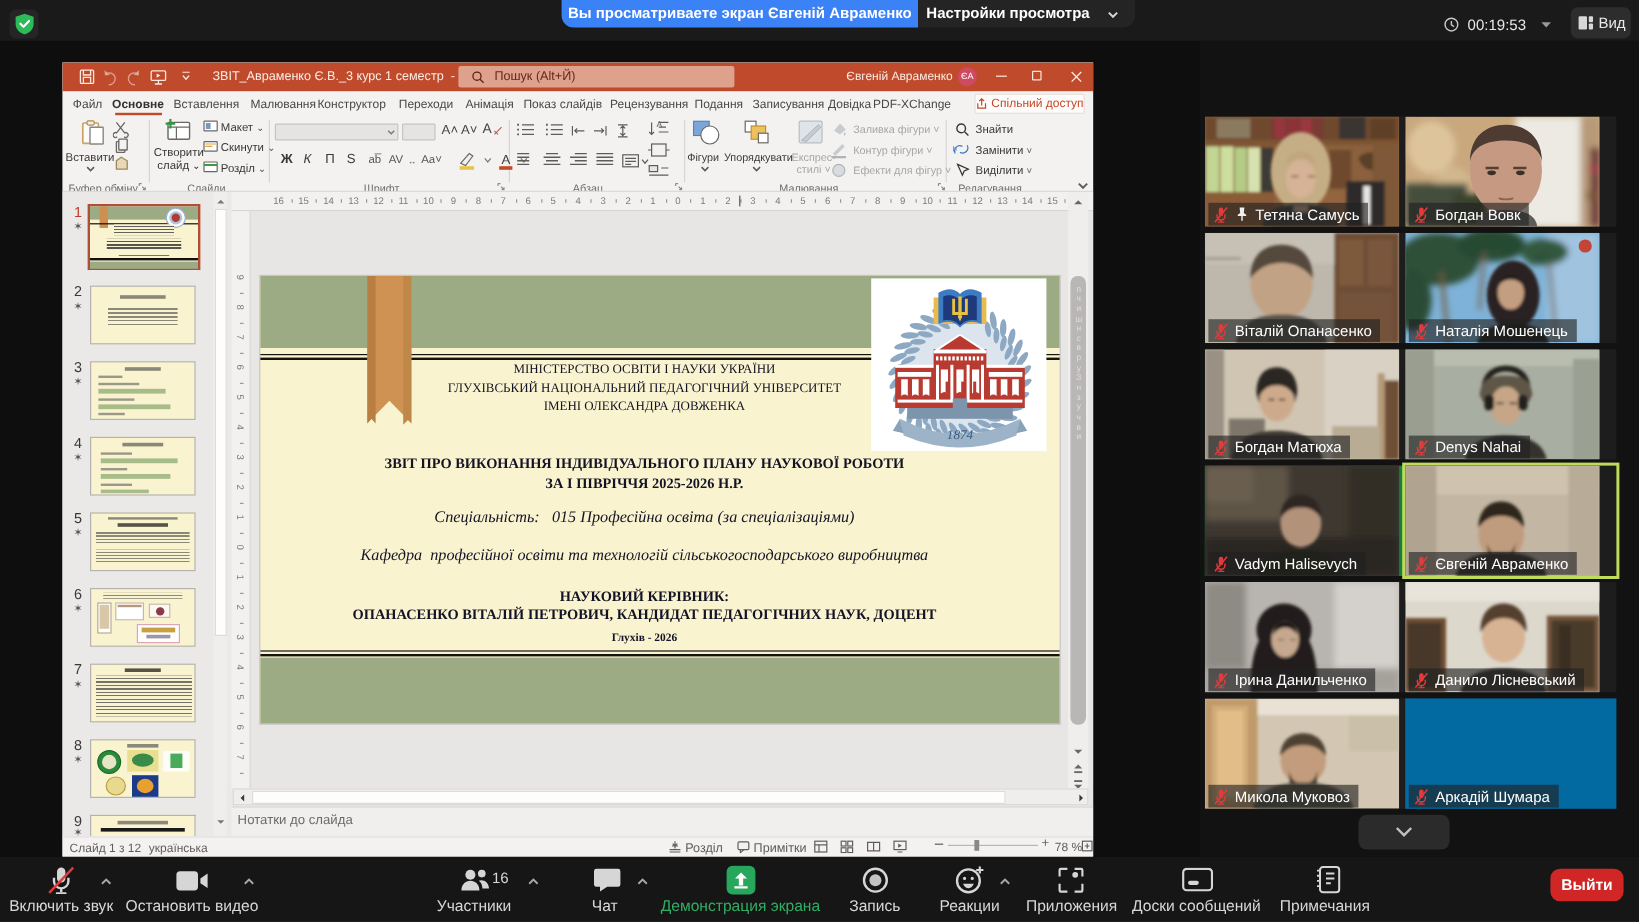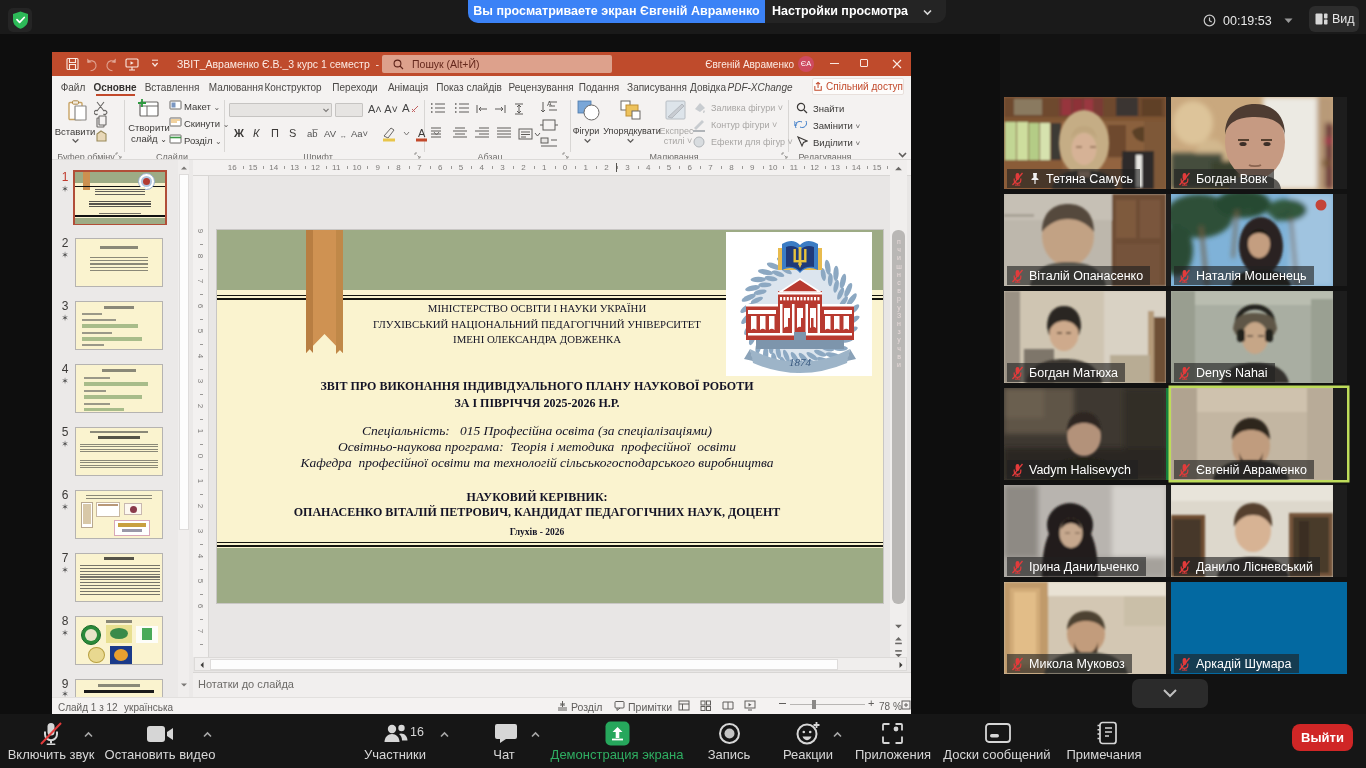--- a/index.html
+++ b/index.html
@@ -70,21 +70,21 @@
 <div class="tab" style="left:120px;">Вставлення</div>
 <div class="tab" style="left:184px;">Малювання</div>
 <div class="tab" style="left:241px;">Конструктор</div>
 <div class="tab" style="left:303px;">Переходи</div>
 <div class="tab" style="left:356px;">Анімація</div>
 <div class="tab" style="left:417px;">Показ слайдів</div>
 <div class="tab" style="left:489px;">Рецензування</div>
 <div class="tab" style="left:547px;">Подання</div>
 <div class="tab" style="left:605px;">Записування</div>
 <div class="tab" style="left:656px;">Довідка</div>
-<div class="tab" style="left:708px;font-style:italic;">PDF-XChange</div>
+<div class="tab" style="left:708px;">PDF-XChange</div>
 <div class="a" style="left:44px;top:41.5px;width:39px;height:2.5px;background:#c2492b"></div>
 <div class="a" style="left:760px;top:26px;width:92px;height:17px;background:#fdfcfb;border:1px solid #e8e0dc;border-radius:2px;display:flex;align-items:center;justify-content:center;gap:3px;white-space:nowrap">
 <svg width="11" height="11" viewBox="0 0 11 11">
           <path d="M2 5v4.5h7V5M5.5 7V1M3.3 3l2.2-2 2.2 2" fill="none" stroke="#c2492b" stroke-width="1.1"></path>
         </svg>
 <span style="font-size:10px;color:#c2492b">Спільний доступ</span>
       </div>
 <div class="gsep" style="left:72px"></div>
 <div class="gsep" style="left:172px"></div>
 <div class="gsep" style="left:372px"></div>
@@ -605,21 +605,20 @@
             <path d="M24 117l-6 10 9 2zM124 117l6 10-9 2z" fill="#8aa2b8"></path>
             <text x="74" y="134" text-anchor="middle" font-size="11" fill="#3a5a80" font-family="Liberation Serif" font-style="italic">1874</text>
 </svg>
 </div>
 <div class="stext" style="top:72px;font-size:10.8px">МІНІСТЕРСТВО ОСВІТИ І НАУКИ УКРАЇНИ</div>
 <div class="stext" style="top:87.5px;font-size:10.8px">ГЛУХІВСЬКИЙ НАЦІОНАЛЬНИЙ ПЕДАГОГІЧНИЙ УНІВЕРСИТЕТ</div>
 <div class="stext" style="top:103px;font-size:10.8px">ІМЕНІ ОЛЕКСАНДРА ДОВЖЕНКА</div>
 <div class="stext" style="top:148.5px;font-size:12px;font-weight:bold">ЗВІТ ПРО ВИКОНАННЯ ІНДИВІДУАЛЬНОГО ПЛАНУ НАУКОВОЇ РОБОТИ</div>
 <div class="stext" style="top:165.5px;font-size:12px;font-weight:bold">ЗА І ПІВРІЧЧЯ 2025-2026 Н.Р.</div>
 <div class="stext" style="top:192.5px;font-size:13.5px;font-style:italic">Спеціальність:&nbsp;&nbsp; 015 Професійна освіта (за спеціалізаціями)</div>
-<div class="stext" style="top:208.5px;font-size:13.5px;font-style:italic">Освітньо-наукова програма:&nbsp; Теорія і методика&nbsp; професійної&nbsp; освіти</div>
 <div class="stext" style="top:224.5px;font-size:13.5px;font-style:italic">Кафедра&nbsp; професійної освіти та технологій сільськогосподарського виробництва</div>
 <div class="stext" style="top:259.5px;font-size:12px;font-weight:bold">НАУКОВИЙ КЕРІВНИК:</div>
 <div class="stext" style="top:274.5px;font-size:12px;font-weight:bold">ОПАНАСЕНКО ВІТАЛІЙ ПЕТРОВИЧ, КАНДИДАТ ПЕДАГОГІЧНИХ НАУК, ДОЦЕНТ</div>
 <div class="stext" style="top:297px;font-size:9.5px;font-weight:bold">Глухів - 2026</div>
 <div class="a" style="left:0;top:312px;width:666px;height:1px;background:#15150f"></div>
 <div class="a" style="left:0;top:314.6px;width:666px;height:2.6px;background:#15150f"></div>
 <div class="a" style="left:0;top:318px;width:666px;height:55px;background:#9dab85"></div>
 </div>
 <div class="a" style="left:838px;top:108px;width:17px;height:497px;background:#f0eeed"></div>
 <svg class="a" style="left:842px;top:112px" width="9" height="9" viewBox="0 0 8 8">

